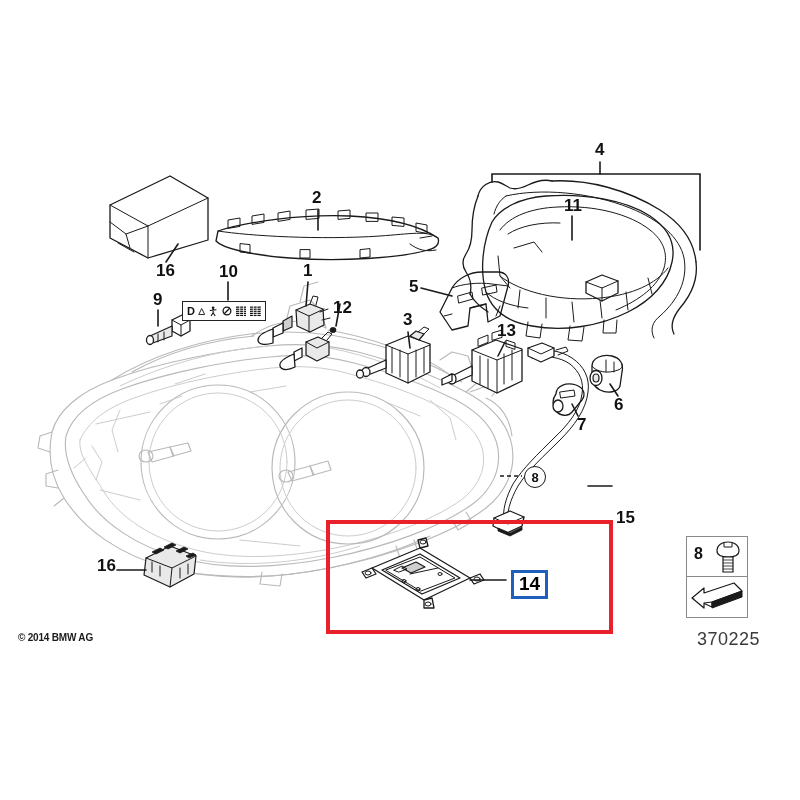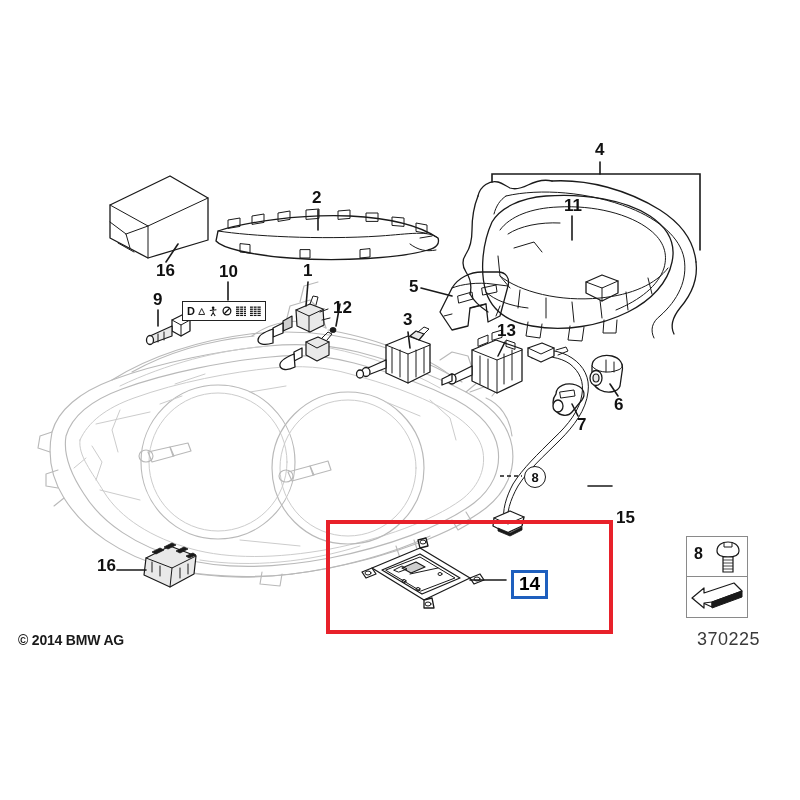--- a/index.html
+++ b/index.html
@@ -62,21 +62,21 @@
   .highlight-box {
     position: absolute;
     border: 4px solid #e8212a;
     background: transparent;
     box-sizing: border-box;
   }
   .copyright {
     position: absolute;
     font-family: "Liberation Sans", sans-serif;
     font-weight: bold;
-    font-size: 14px;
+    font-size: 10px;
     color: #1a1a1a;
     letter-spacing: -0.2px;
     white-space: nowrap;
   }
   .partnumber {
     position: absolute;
     font-family: "Liberation Sans", sans-serif;
     font-size: 18px;
     color: #3a3a3a;
     letter-spacing: 0.5px;

